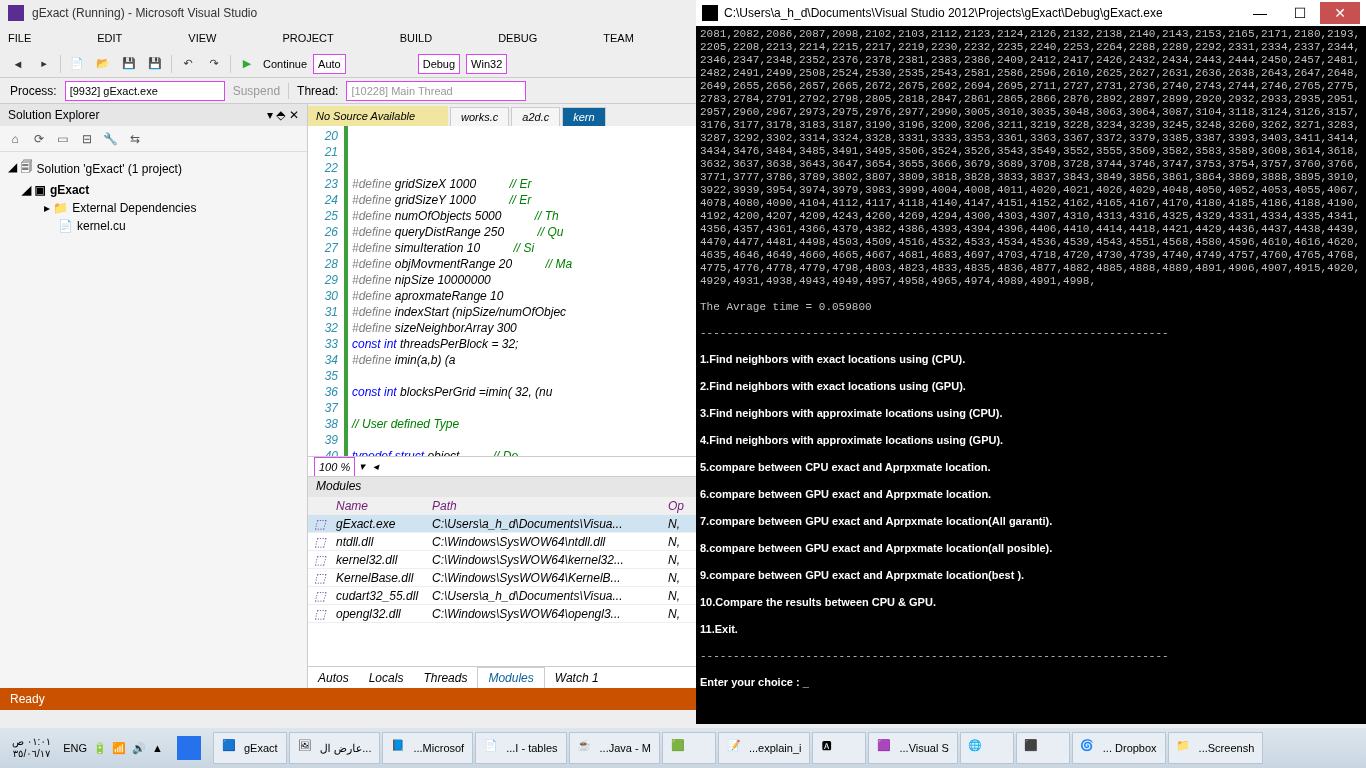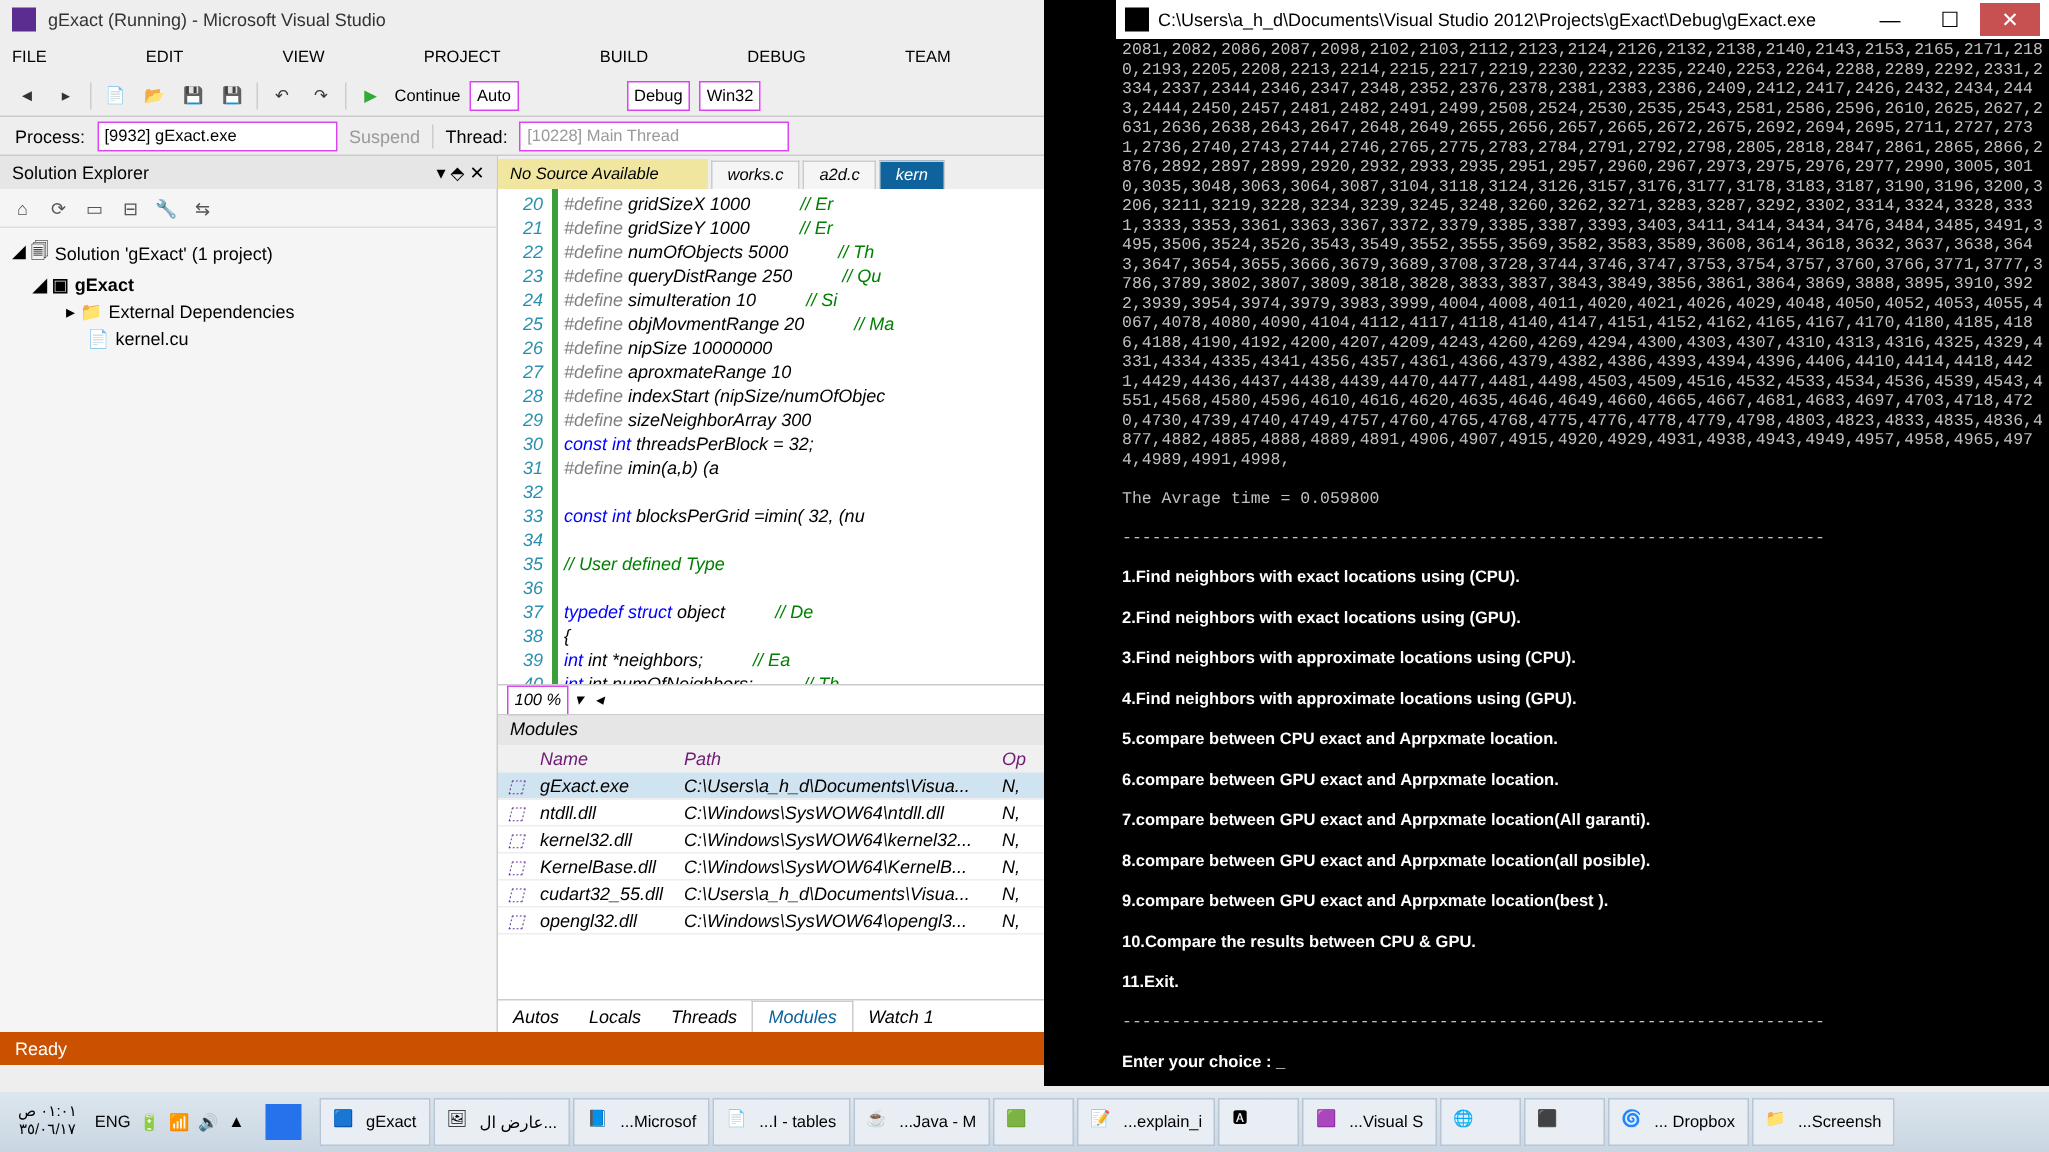--- a/index.html
+++ b/index.html
@@ -9,59 +9,59 @@
 .vs-titlebar { height: 26px; background: #eee; display: flex; align-items: center; padding: 0 8px; font-size: 12px; color: #333; }
 .vs-titlebar .vs-logo { width: 16px; height: 16px; background: #5c2d91; margin-right: 8px; }
 .vs-menubar { height: 24px; background: #eee; display: flex; align-items: center; padding: 0 8px; font-size: 11px; gap: 48px; }
 .vs-menubar span { margin-right: 18px; cursor: pointer; }
 .vs-toolbar { height: 28px; background: #eee; display: flex; align-items: center; padding: 0 8px; border-bottom: 1px solid #ccc; font-size: 11px; gap: 6px; }
 .vs-toolbar .tb-btn { width: 20px; height: 20px; display: inline-flex; align-items: center; justify-content: center; color: #333; }
 .vs-toolbar .sep { width: 1px; height: 18px; background: #ccc; }
 .tb-combo { border: 1px solid #d946ef; background: #fff; padding: 1px 4px; font-size: 11px; height: 20px; display: inline-flex; align-items: center; }
 .vs-processbar { height: 26px; display: flex; align-items: center; padding: 0 10px; font-size: 12px; gap: 8px; border-bottom: 1px solid #ccc; }
 .vs-body { flex: 1; display: flex; overflow: hidden; }
-.vs-sol { width: 332px; background: #f5f5f5; display: flex; flex-direction: column; border-right: 1px solid #ccc; }
+.vs-sol { width: 308px; background: #f5f5f5; display: flex; flex-direction: column; border-right: 1px solid #ccc; }
 .vs-pane-title { height: 22px; background: #e6e6e6; display: flex; align-items: center; padding: 0 8px; font-size: 12px; justify-content: space-between; }
 .vs-sol-toolbar { height: 26px; display: flex; align-items: center; padding: 0 6px; gap: 6px; border-bottom: 1px solid #ddd; }
 .vs-sol-toolbar .tbi { width: 18px; height: 18px; display:inline-flex; align-items:center; justify-content:center; font-size:12px; color:#555; }
 .vs-sol-search { padding: 4px 6px; }
 .vs-sol-search input { width: 100%; border: 1px solid #ccc; padding: 3px 6px; font-size: 12px; color: #888; }
 .vs-tree { flex: 1; padding: 4px 6px; font-size: 12px; }
 .vs-tree .tnode { padding: 2px 0 2px 12px; display: flex; align-items: center; gap: 4px; }
 .vs-tree .tnode.bold { font-weight: bold; }
 .vs-editor { flex: 1; display: flex; flex-direction: column; background: #fff; overflow:hidden;font-style:italic; }
 .vs-ed-warn { height: 20px; background: #f0e6a0; font-size: 11px; padding: 2px 8px; display:flex; align-items:center; }
 .vs-ed-tabs { height: 22px; display: flex; align-items: flex-end; font-size: 11px; background: #eee; }
 .vs-ed-tabs .etab { padding: 3px 10px; border: 1px solid #ccc; border-bottom: none; background: #f5f5f5; margin-left: 2px; }
 .vs-ed-tabs .etab.active { background: #0E639C; color: #fff; }
 .vs-code { flex: 1; display: flex; font-family: Consolas, monospace; font-size: 12px; overflow: hidden; }
 .vs-gutter { width: 40px; background: #fff; color: #2b91af; text-align: right; padding: 2px 6px 2px 2px; border-right: 4px solid #3c9f3c; }
 .vs-gutter div { height: 16px; line-height:16px; }
-.vs-codetext { flex: 1; padding: 2px 4px; white-space: pre; color: #000; }
+.vs-codetext { flex: 1; padding: 2px 4px; white-space: pre; color: #000; margin-top: 48px; }
 .vs-codetext div { height: 16px; line-height:16px; }
 .kw { color: #0000ff; }
 .pre { color: #808080; }
 .cmt { color: #008000; }
 .vs-zoom { height: 20px; display:flex; align-items:center; padding:0 6px; font-size:11px; border-top:1px solid #ccc; }
 .vs-modules { height: 190px; display:flex; flex-direction:column; border-top:1px solid #ccc; }
 .vs-modules .mhdr { height:20px; background:#e6e6e6; padding:2px 8px; font-size:12px; }
 .vs-modtable { flex:1; font-size:12px; overflow:hidden; }
 .vs-modtable .mrow { display:flex; border-bottom:1px solid #eee; height:18px; align-items:center; }
 .vs-modtable .mrow.hdr { background:#f0f0f0; font-weight:normal; color:#701a75; }
 .vs-modtable .mrow.sel { background:#d0e3f1; }
 .vs-modtable .c1 { width:24px; text-align:center; color:#5c2d91; }
 .vs-modtable .c2 { width:96px; padding-left:4px; }
 .vs-modtable .c3 { flex:1; padding-left:4px; overflow:hidden; text-overflow:ellipsis; white-space:nowrap; }
 .vs-modtable .c4 { width:28px; }
 .vs-bottomtabs { height:22px; display:flex; align-items:center; border-top:1px solid #ccc; font-size:12px; }
 .vs-bottomtabs span { padding:3px 10px; }
 .vs-bottomtabs span.active { background:#fff; border:1px solid #ccc; border-bottom:none; color:#0E639C; }
 .vs-status { height:22px; background:#ca5100; color:#fff; font-size:12px; display:flex; align-items:center; padding:0 10px; }
 
-.console-window { position:absolute; left:696px; top:0; width:670px; height:724px; background:#000; display:flex; flex-direction:column;padding-left:48px; }
+.console-window { position:absolute; left:696px; top:0; width:670px; height:724px; background:#000; display:flex; flex-direction:column; }
 .con-titlebar { height:26px; background:#fff; display:flex; align-items:center; padding:0 6px; font-size:12px; }
 .con-titlebar .ico { width:16px; height:16px; background:#000; margin-right:6px; }
 .con-titlebar .ttl { flex:1; overflow:hidden; white-space:nowrap; }
 .con-titlebar .wbtn { width:40px; height:22px; display:flex; align-items:center; justify-content:center; font-size:14px; }
 .con-titlebar .wbtn.close { background:#c75050; color:#fff; }
 .con-body { flex:1; background:#000; color:#c0c0c0; font-family:"Lucida Console","Courier New",monospace; font-size:11px; line-height:13px; padding:2px 4px; white-space:pre-wrap; word-break:break-all; overflow:hidden; }
 .con-body .bold { font-weight:bold; color:#fff; }
 
 .taskbar { position:absolute; left:0; bottom:0; width:1366px; height:40px; background:linear-gradient(#dde6ed,#c9d6e2); display:flex; align-items:center; font-size:11px; }
 .taskbar .start { width:40px; height:40px; display:flex; align-items:center; justify-content:center; }

